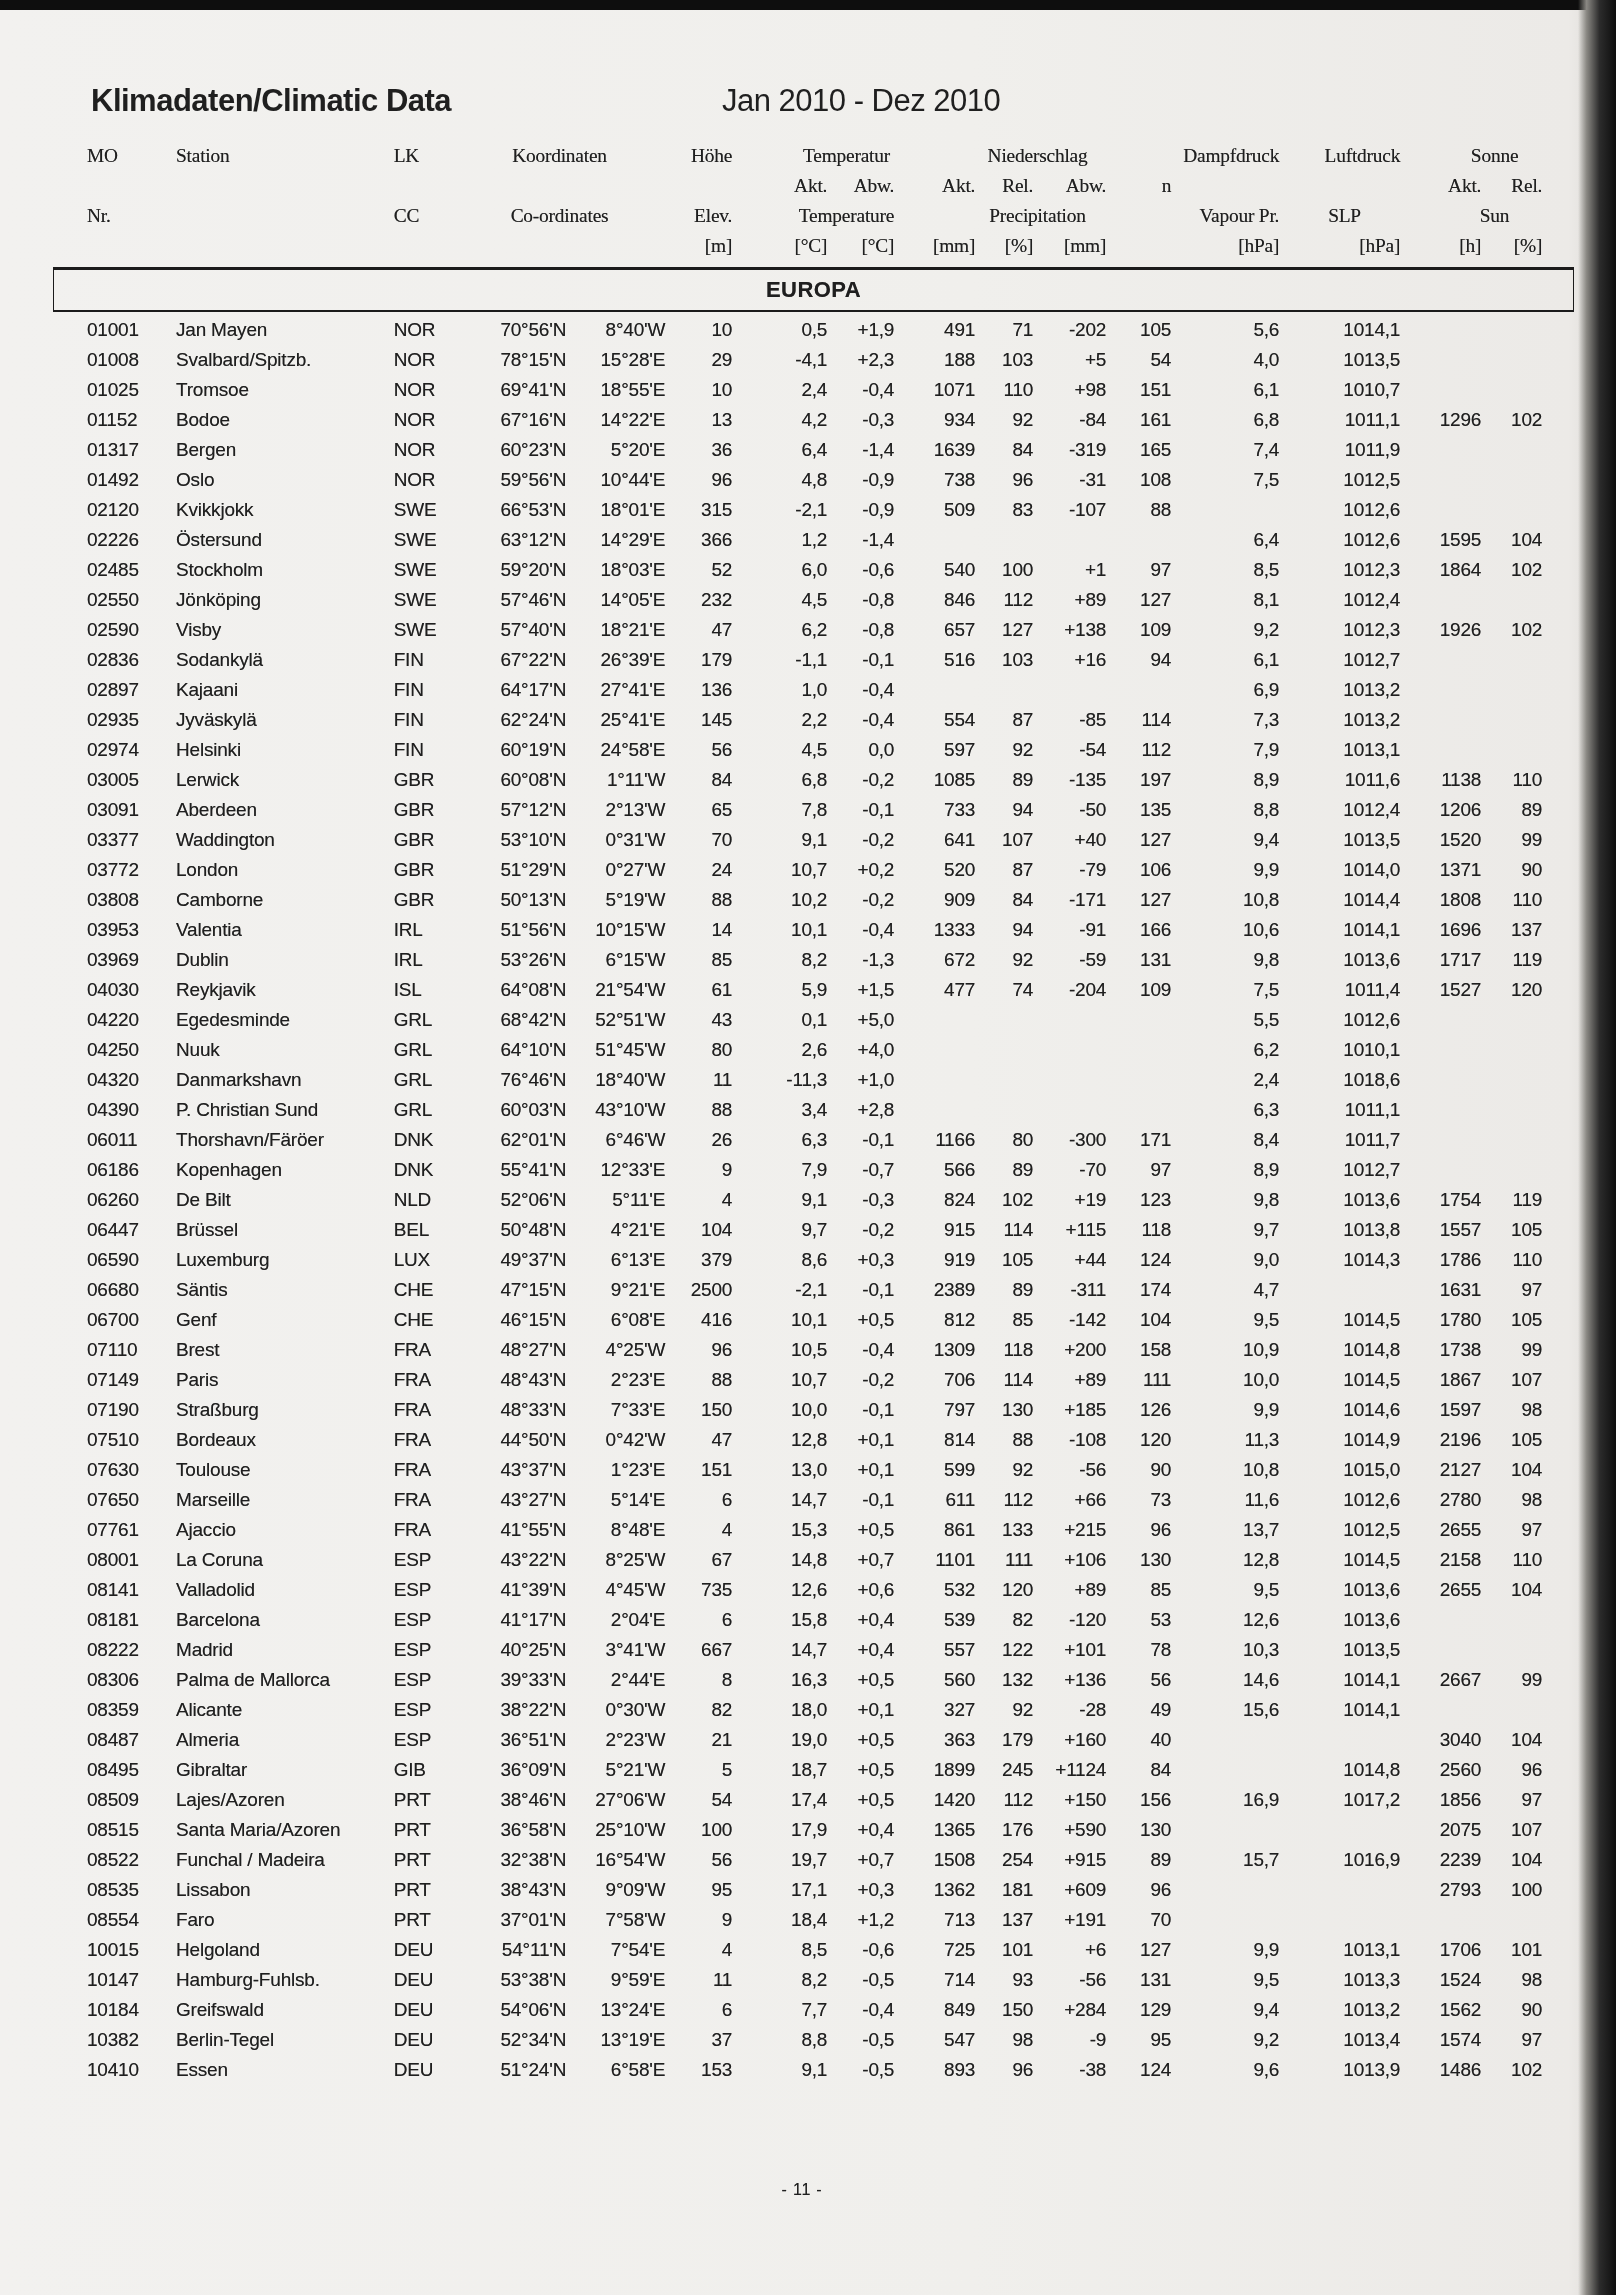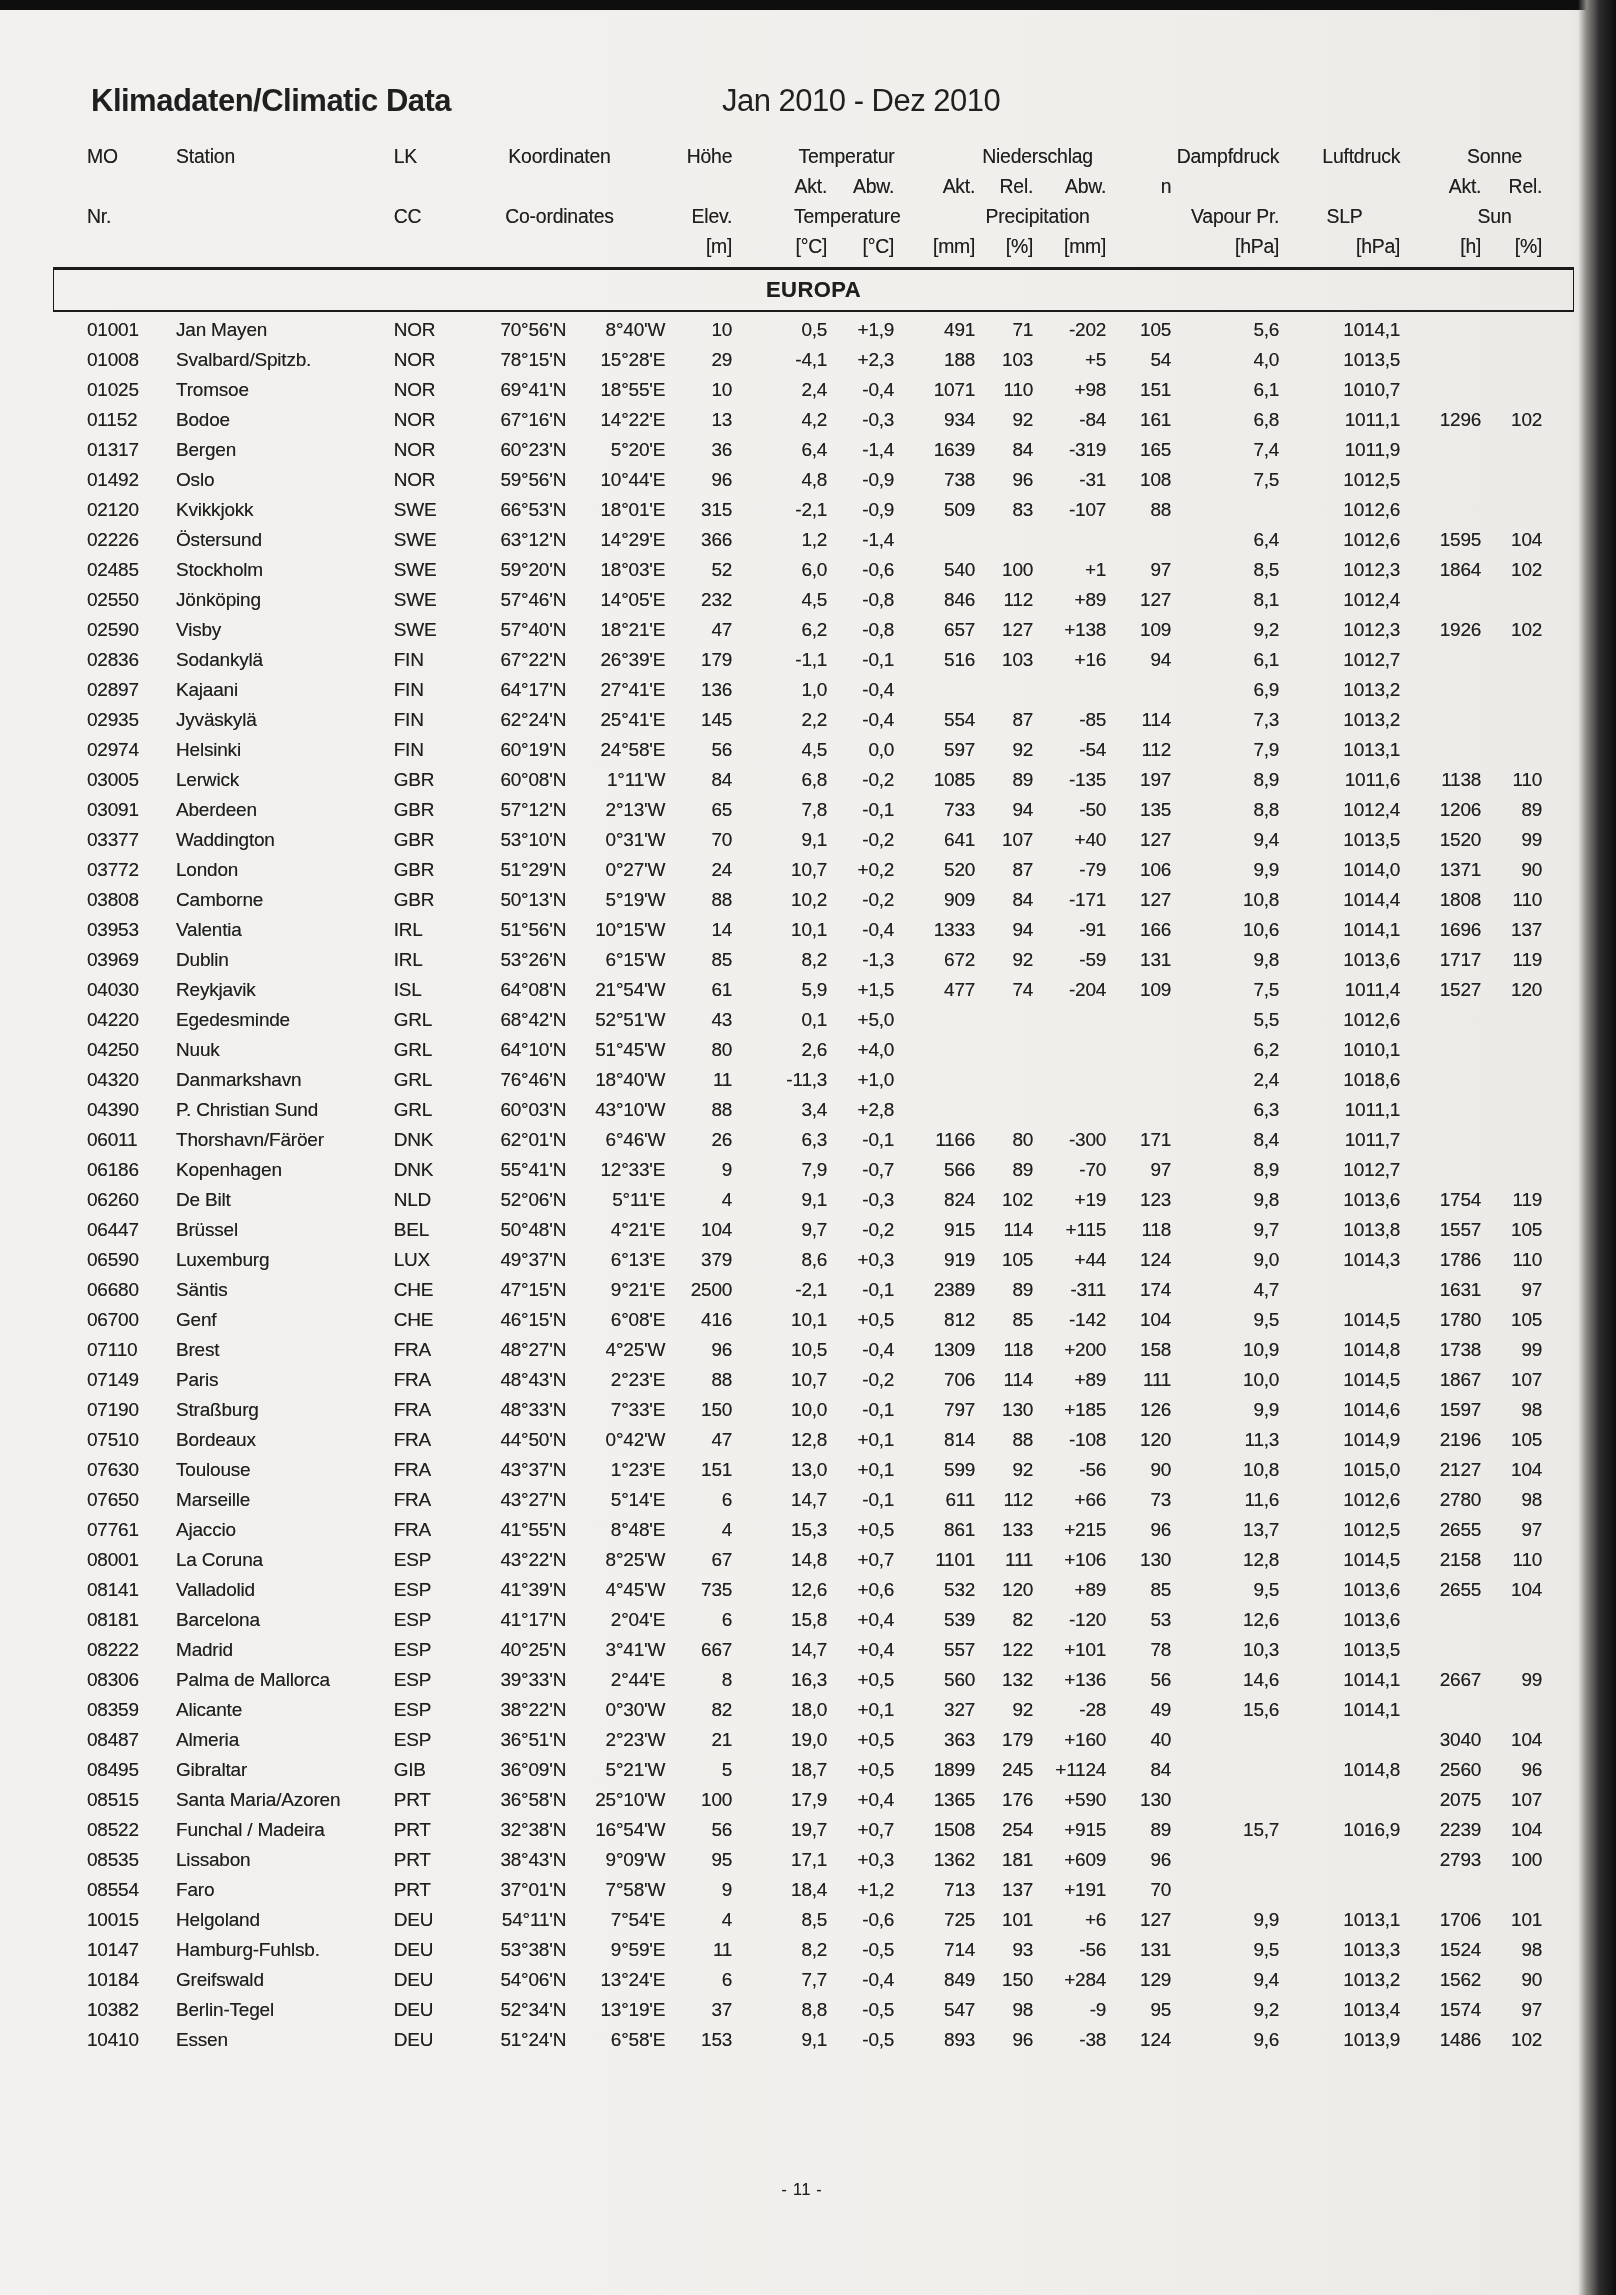--- a/index.html
+++ b/index.html
@@ -15,21 +15,21 @@
     overflow:hidden;
   }
   .band-top{position:absolute;left:0;top:0;width:1617px;height:9.7px;background:#0e0e0e;}
   .band-right{position:absolute;top:0;left:1578px;width:39px;height:2295px;
     background:linear-gradient(90deg,rgba(160,157,152,0) 0,#8a8883 22%,#2c2c2c 55%,#0b0b0b 100%);}
   .txt{white-space:nowrap;}
   .title-left{position:absolute;left:91px;top:83px;font-size:31px;font-weight:bold;letter-spacing:-0.5px;}
   .title-right{position:absolute;left:722px;top:83px;font-size:31px;font-weight:normal;letter-spacing:-0.5px;}
   table{border-collapse:collapse;table-layout:fixed;}
   td{padding:0;white-space:nowrap;vertical-align:middle;overflow:visible;}
-  .hdr{position:absolute;left:87px;top:141px;width:1457px;font-size:19.4px;}
+  .hdr{position:absolute;left:87px;top:141px;width:1457px;font-size:19.4px;font-family:Liberation Serif, serif;}
   .hdr td{height:30px;}
   .datatable{position:absolute;left:87px;top:315px;width:1457px;font-size:19px;}
   .datatable td{height:30px;}
   .hdr td, .datatable td{text-shadow:0 0 0.4px rgba(20,20,20,0.55);letter-spacing:-0.2px;}
   td.l{text-align:left;}
   td.r{text-align:right;padding-right:4.8px;}
   td.ctr{text-align:center;}
   .pl{padding-left:5.7px;}
   .shift{padding-left:57px;}
   .shift2{padding-left:37px;}
@@ -1031,20 +1031,38 @@
           <td class="r">1899</td>
           <td class="r">245</td>
           <td class="r">+1124</td>
           <td class="r">84</td>
           <td class="r"></td>
           <td class="r">1014,8</td>
           <td class="r">2560</td>
           <td class="r">96</td>
         </tr>
         <tr>
+          <td class="l">08509</td>
+          <td class="l">Lajes/Azoren</td>
+          <td class="l pl">PRT</td>
+          <td class="r">38°46'N</td>
+          <td class="r">27°06'W</td>
+          <td class="r">54</td>
+          <td class="r">17,4</td>
+          <td class="r">+0,5</td>
+          <td class="r">1420</td>
+          <td class="r">112</td>
+          <td class="r">+150</td>
+          <td class="r">156</td>
+          <td class="r">16,9</td>
+          <td class="r">1017,2</td>
+          <td class="r">1856</td>
+          <td class="r">97</td>
+        </tr>
+        <tr>
           <td class="l">08515</td>
           <td class="l">Santa Maria/Azoren</td>
           <td class="l pl">PRT</td>
           <td class="r">36°58'N</td>
           <td class="r">25°10'W</td>
           <td class="r">100</td>
           <td class="r">17,9</td>
           <td class="r">+0,4</td>
           <td class="r">1365</td>
           <td class="r">176</td>

